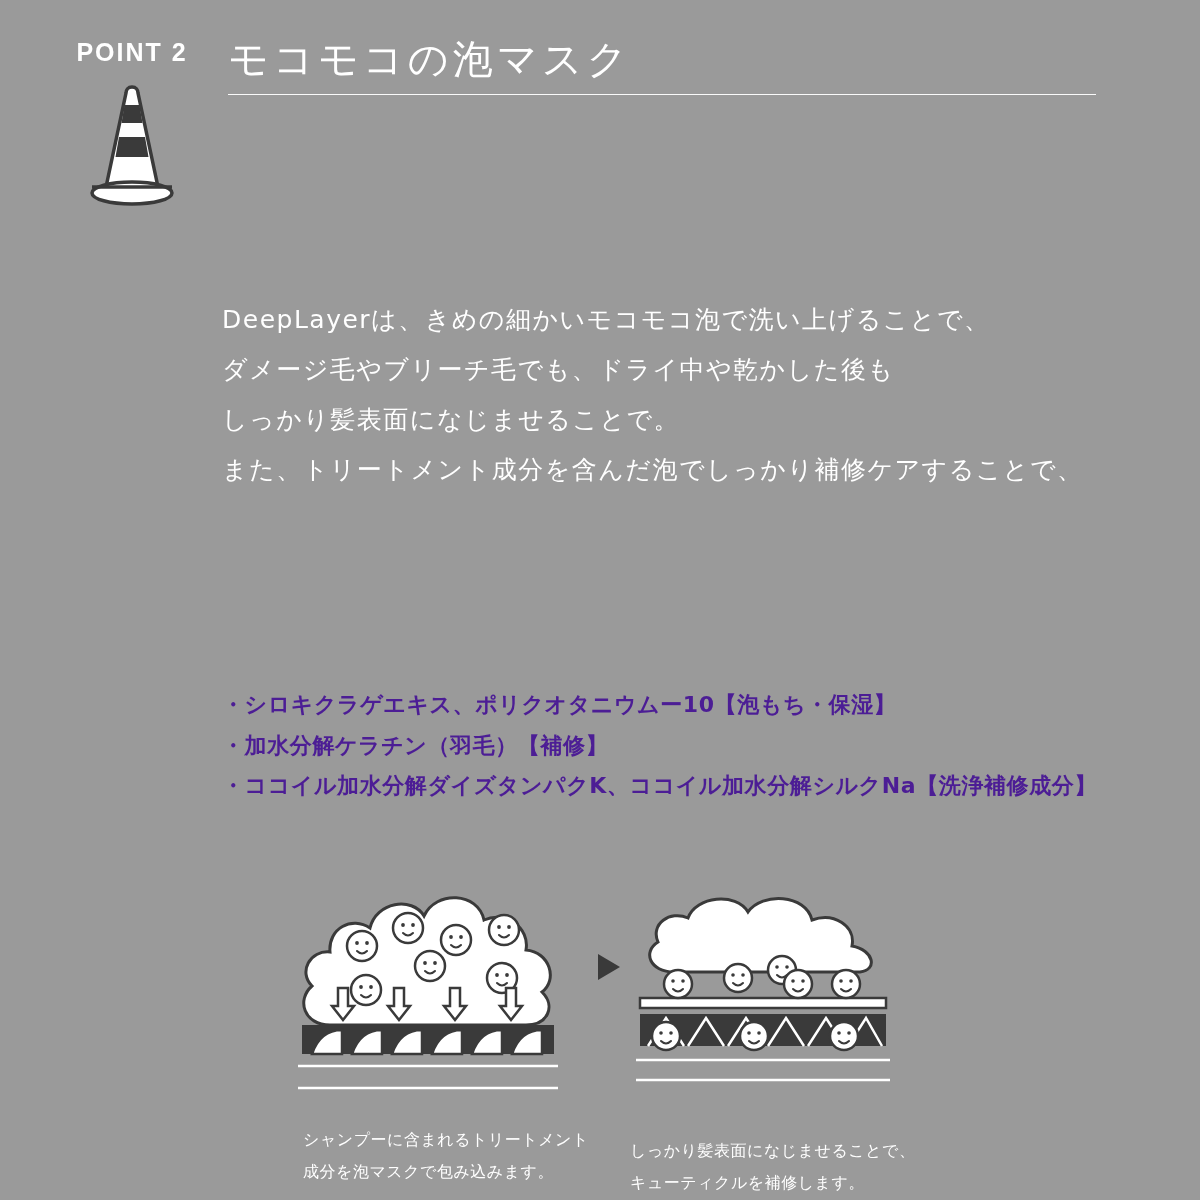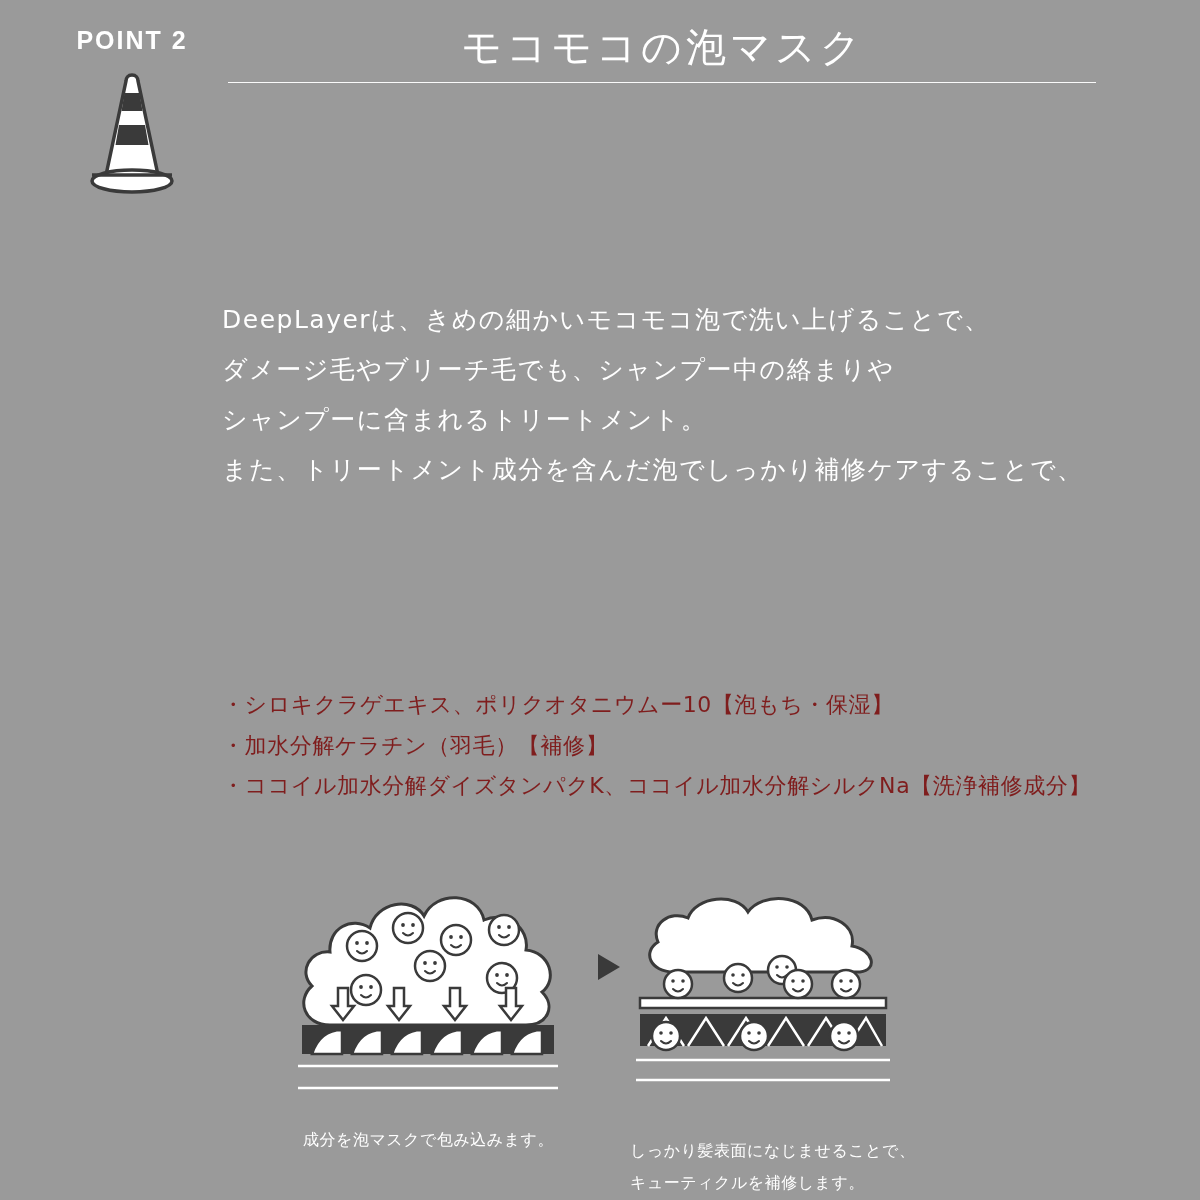--- a/index.html
+++ b/index.html
@@ -12,21 +12,21 @@
     background: #9a9a9a;
     font-family: "Liberation Sans", sans-serif;
     color: #ffffff;
     overflow: hidden;
     position: relative;
   }
 
   
   .header {
     position: absolute;
-    top: 0;
+    top: 12px;
     left: 0;
     width: 957px;
     height: 230px;
   }
 
   .point-badge {
     position: absolute;
     left: 62px;
     top: 26px;
     width: 140px;
@@ -52,21 +52,20 @@
     top: 22px;
     width: 870px;
   }
   .title-main {
     font-size: 40px;
     letter-spacing: 4px;
     color: #ffffff;
     font-family: "DejaVu Sans", sans-serif;
     line-height: 1.25;
     white-space: nowrap;
-    text-align: center;
   }
   .title-rule {
     margin-top: 10px;
     width: 868px;
     height: 1px;
     background: #ffffff;
     opacity: .95;
   }
   .subtitle {
     position: absolute;
@@ -101,23 +100,24 @@
     position: absolute;
     left: 222px;
     top: 685px;
     width: 920px;
   }
   .ingredients li {
     list-style: none;
     font-size: 22px;
     line-height: 1.85;
     letter-spacing: 0.6px;
-    color: #7f1d1d;
-    font-family: "DejaVu Sans", sans-serif;
-    white-space: nowrap;
+    color: #4c1d95;
+    font-family: "DejaVu Sans", sans-serif;
+    white-space: nowrap;
+    font-weight: bold;
   }
   .ingredients ul {
     margin: 0;
     padding: 0;
   }
 
   
   .figures {
     position: absolute;
     left: 0;
@@ -190,22 +190,22 @@
 
   <div class="title-block">
     <div class="title-main">モコモコの泡マスク</div>
     <div class="title-rule"></div>
   </div>
 
 </div>
 
 <div class="body-copy">
   <p>DeepLayerは、きめの細かいモコモコ泡で洗い上げることで、</p>
-  <p>ダメージ毛やブリーチ毛でも、シャンプー中の絡まりや</p>
-  <p>シャンプーに含まれるトリートメント。</p>
+  <p>ダメージ毛やブリーチ毛でも、ドライ中や乾かした後も</p>
+  <p>しっかり髪表面になじませることで。</p>
   <p>また、トリートメント成分を含んだ泡でしっかり補修ケアすることで、</p>
 </div>
 
 <div class="ingredients">
   <ul>
     <li>・シロキクラゲエキス、ポリクオタニウムー10【泡もち・保湿】</li>
     <li>・加水分解ケラチン（羽毛）【補修】</li>
     <li>・ココイル加水分解ダイズタンパクK、ココイル加水分解シルクNa【洗浄補修成分】</li>
   </ul>
 </div>
@@ -349,19 +349,20 @@
         <path d="M211 109 Q216 114 221 109"></path>
         <path d="M31 161 Q36 166 41 161"></path>
         <path d="M119 161 Q124 166 129 161"></path>
         <path d="M209 161 Q214 166 219 161"></path>
       </g>
     </svg>
   </div>
 </div>
 
 <div class="caption left">
+  <div>シャンプーに含まれるトリートメント</div>
   <div>成分を泡マスクで包み込みます。</div>
 </div>
 
 <div class="caption right">
   <div>しっかり髪表面になじませることで、</div>
   <div>キューティクルを補修します。</div>
 </div>
 
 </body></html>

